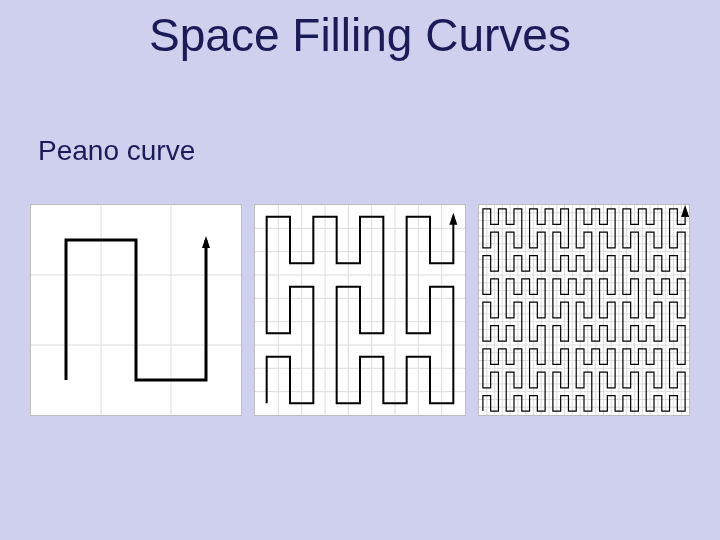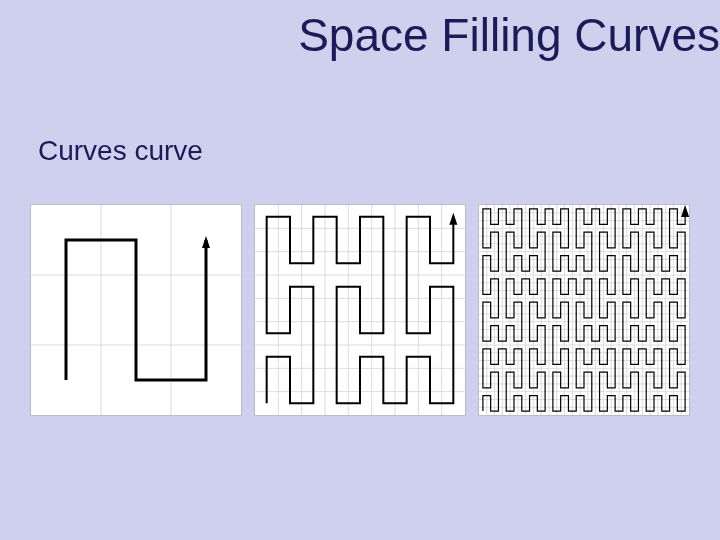--- a/index.html
+++ b/index.html
@@ -15,21 +15,21 @@
     width: 720px;
     height: 540px;
     position: relative;
     box-sizing: border-box;
   }
   .title {
     position: absolute;
     top: 8px;
     left: 0;
     width: 720px;
-    text-align: right;
+    text-align: center;
     font-size: 46px;
     font-weight: normal;
   }
   .subtitle {
     position: absolute;
     top: 135px;
     left: 38px;
     font-size: 28px;
     font-family: Arial, Helvetica, sans-serif;
     color: #1a1b57;
@@ -56,21 +56,21 @@
     inset: 0;
     width: 100%;
     height: 100%;
   }
 </style>
 </head>
 <body>
 
 <div class="slide">
   <div class="title">Space Filling Curves</div>
-  <div class="subtitle">Curves curve</div>
+  <div class="subtitle">Peano curve</div>
 
   <div class="figures">
 
     <div class="panel">
       <svg viewBox="0 0 210 210">
         <g stroke="#dcdcdc" stroke-width="1">
           <line x1="70" y1="0" x2="70" y2="210"></line>
           <line x1="140" y1="0" x2="140" y2="210"></line>
           <line x1="0" y1="70" x2="210" y2="70"></line>
           <line x1="0" y1="140" x2="210" y2="140"></line>

